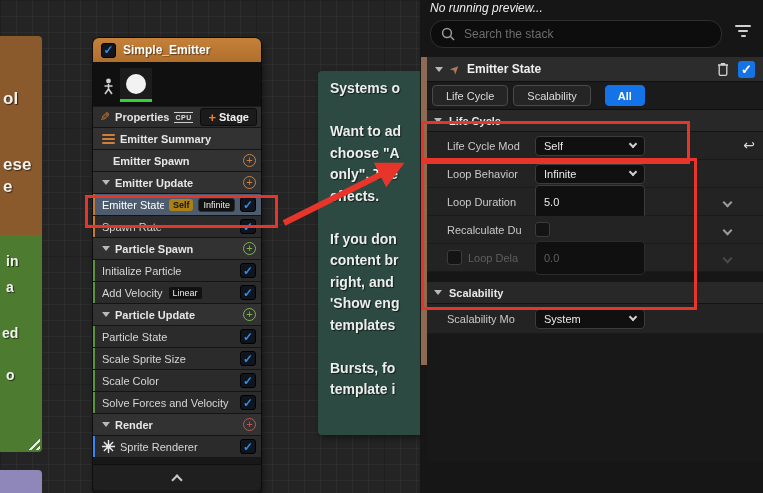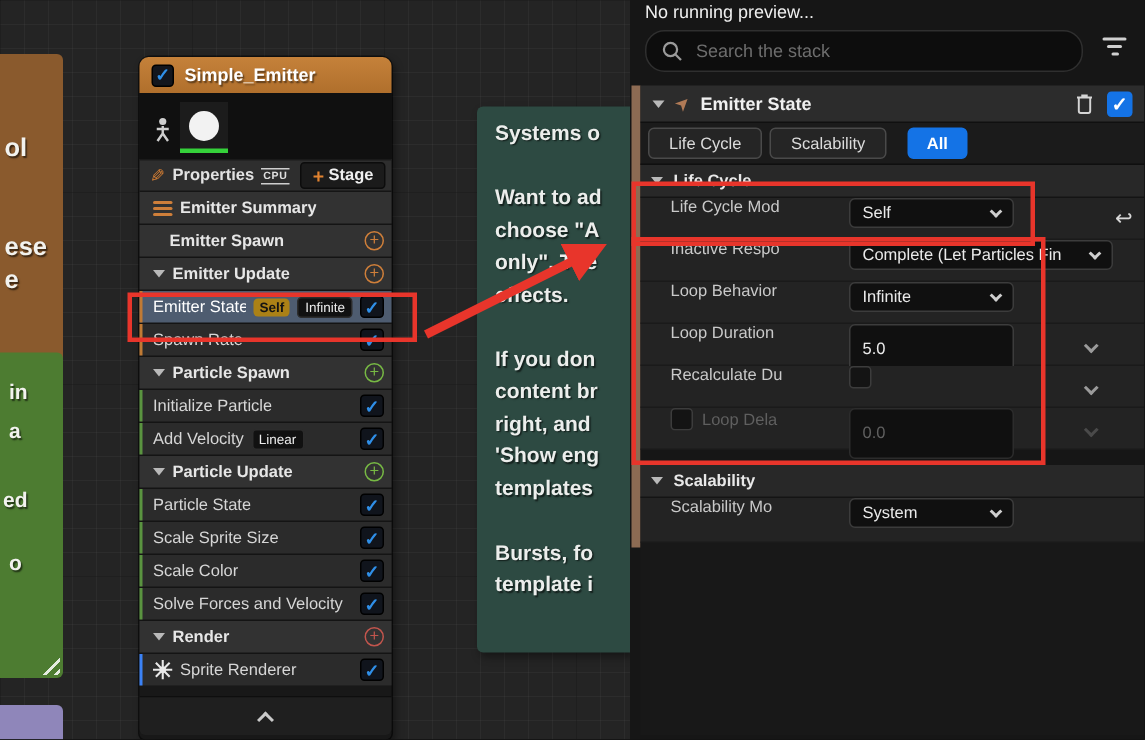--- a/index.html
+++ b/index.html
@@ -73,21 +73,21 @@
   .collapse-bar{margin-top:auto;margin-bottom:3px;height:26px;background:#1f1f1f;border-radius:0 0 4px 4px;display:flex;align-items:center;justify-content:center;border-top:1px solid #0e0e0e;}
   .chev{width:8px;height:8px;border-right:2px solid #c9c9c9;border-bottom:2px solid #c9c9c9;display:inline-block;}
   .chev.up{transform:rotate(-135deg);margin-top:4px;}
 
   
   .note-teal{left:318px;top:71px;width:102px;height:364px;background:#2d4a42;border-radius:4px 0 0 4px;box-shadow:2px 3px 6px rgba(0,0,0,.4);overflow:hidden;}
   .note-teal .txt{white-space:pre-line;font-size:14px;line-height:21.5px;padding:7px 0 0 12px;color:#eceeec;}
 
   
   .panel{position:absolute;left:420px;top:0;width:343px;height:493px;background:#161616;}
-  .status{position:absolute;left:10px;top:1px;color:#efefef;font-size:12px;}
+  .status{position:absolute;left:10px;top:1px;color:#efefef;font-size:12px;font-style:italic;}
   .searchbar{position:absolute;left:10px;top:20px;width:292px;height:26px;background:#0d0d0d;border:1px solid #2f2f2f;border-radius:13px;display:flex;align-items:center;gap:7px;padding:13px 10px;}
   .searchbar input{background:transparent;border:none;outline:none;color:#bdbdbd;font-size:12px;width:100%;}
   .searchbar input::placeholder{color:#6d6d6d;}
   .filter-icon{position:absolute;right:12px;top:25px;display:flex;flex-direction:column;align-items:center;gap:3px;cursor:pointer;}
   .filter-icon i{display:block;height:2px;background:#d0d0d0;border-radius:1px;}
   .filter-icon i:nth-child(1){width:16px;} .filter-icon i:nth-child(2){width:10px;} .filter-icon i:nth-child(3){width:5px;}
 
   .accent-strip{position:absolute;left:1px;top:57px;width:6px;height:308px;background:#8d6b53;}
   .stack{position:absolute;left:7px;top:57px;width:336px;}
   .shead{height:25px;background:#2c2c2c;display:flex;align-items:center;gap:7px;padding:0 8px;border-bottom:1px solid #101010;}
@@ -96,21 +96,21 @@
   .trash{width:16px;height:16px;}
   .cb-big{width:17px;height:17px;border-radius:3px;background:#1473e6;display:flex;align-items:center;justify-content:center;}
   .cb-big .chk{color:#fff;font-size:13px;font-weight:bold;line-height:1;}
 
   .fbar{height:28px;background:#1b1b1b;display:flex;align-items:center;gap:5px;padding:0 5px;border-bottom:1px solid #0f0f0f;}
   .fbtn{height:21px;background:#252525;border:1px solid #4a4a4a;border-radius:4px;color:#dcdcdc;font-size:11px;display:flex;align-items:center;padding:0 13px;}
   .fbtn.active{background:#1473e6;border-color:#1473e6;color:#fff;font-weight:bold;margin-left:9px;padding:0 12px;}
 
   .pgroup{height:22px;background:#282828;display:flex;align-items:center;gap:7px;padding:0 7px;border-bottom:1px solid #141414;}
   .pgroup span{color:#e8e8e8;font-size:11px;font-weight:bold;}
-  .prow{height:28px;background:#232323;display:flex;align-items:flex-start;border-bottom:1px solid #1a1a1a;position:relative;gap:31px;}
+  .prow{height:28px;background:#232323;display:flex;align-items:center;border-bottom:1px solid #1a1a1a;position:relative;}
   .plabel{width:104px;flex:0 0 auto;padding-left:20px;color:#c9c9c9;font-size:11px;white-space:nowrap;overflow:hidden;display:flex;align-items:center;gap:6px;}
   .pvalue{flex:1;display:flex;align-items:center;padding-left:4px;gap:6px;}
   .dropdown{height:20px;background:#101010;border:1px solid #3c3c3c;border-radius:4px;display:flex;align-items:center;gap:6px;padding:0 8px;color:#eaeaea;font-size:11px;}
   .dropdown .val{white-space:nowrap;overflow:hidden;}
   .dd-110{width:110px;} .dd-176{width:176px;}
   .dchev{margin-left:auto;width:6px;height:6px;border-right:2px solid #cfcfcf;border-bottom:2px solid #cfcfcf;transform:rotate(45deg);margin-top:-3px;flex:0 0 auto;}
   .numfield{width:110px;height:20px;background:#101010;border:1px solid #3c3c3c;border-radius:4px;color:#eaeaea;font-size:11px;padding:16px 8px;outline:none;}
   .cb-empty{width:15px;height:15px;background:#141414;border:1px solid #3c3c3c;border-radius:3px;flex:0 0 auto;}
   .expander{position:absolute;right:32px;top:11px;width:7px;height:7px;border-right:2px solid #9b9b9b;border-bottom:2px solid #9b9b9b;transform:rotate(45deg);}
   .reset{position:absolute;right:8px;top:5px;color:#d8d8d8;font-size:14px;}
@@ -350,29 +350,20 @@
         <div class="plabel">Life Cycle Mod</div>
         <div class="pvalue">
           <div class="dropdown dd-110">
             <span class="val">Self</span>
             <span class="dchev"></span>
           </div>
         </div>
         <span class="reset">↩</span>
       </div>
 
-      <div class="prow">
-        <div class="plabel">Inactive Respo</div>
-        <div class="pvalue">
-          <div class="dropdown dd-176">
-            <span class="val">Complete (Let Particles Fin</span>
-            <span class="dchev"></span>
-          </div>
-        </div>
-      </div>
 
       <div class="prow">
         <div class="plabel">Loop Behavior</div>
         <div class="pvalue">
           <div class="dropdown dd-110">
             <span class="val">Infinite</span>
             <span class="dchev"></span>
           </div>
         </div>
       </div>

